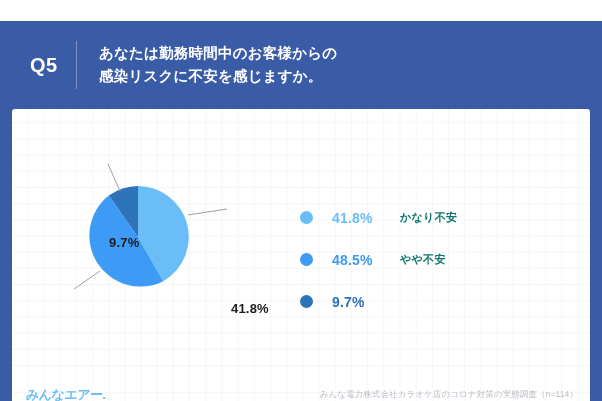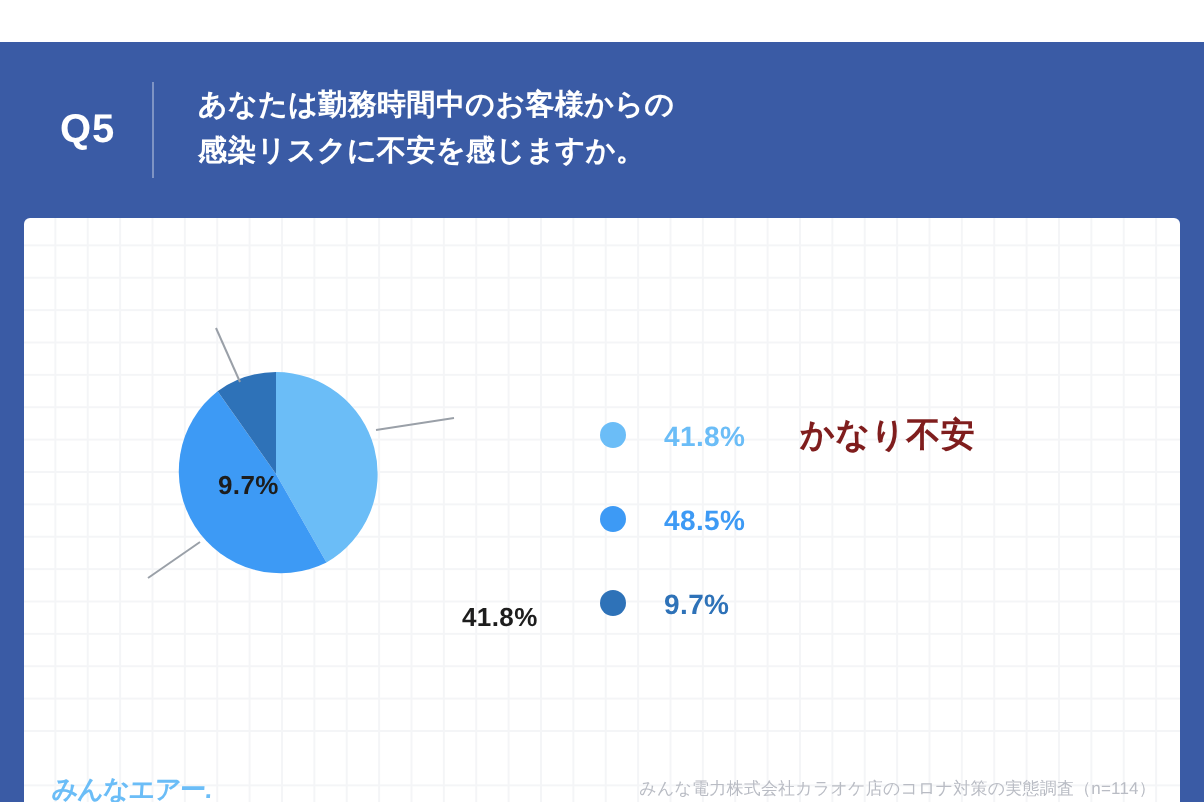--- a/index.html
+++ b/index.html
@@ -134,23 +134,23 @@
     box-sizing: border-box;
   }
   .legend-pct {
     width: 68px;
     flex: none;
     font-size: 14px;
     font-weight: bold;
     letter-spacing: 0.2px;
   }
   .legend-name {
-    font-size: 17px;
-    font-weight: bold;
-    color: #7f1d1d;
+    font-size: 11px;
+    font-weight: bold;
+    color: #0f766e;
     letter-spacing: 0.3px;
   }
 
   
   .footer {
     position: absolute;
     left: 12px;
     top: 358px;
     width: 578px;
     height: 32px;
@@ -233,20 +233,21 @@
         </div>
         <div class="legend-pct" style="color:#6bbdf7">41.8%</div>
         <div class="legend-name">かなり不安</div>
       </div>
 
       <div class="legend-row">
         <div class="legend-dot-cell">
           <span class="legend-dot" style="background:#3d9af5"></span>
         </div>
         <div class="legend-pct" style="color:#3d9af5">48.5%</div>
+        <div class="legend-name">やや不安</div>
       </div>
 
       <div class="legend-row">
         <div class="legend-dot-cell">
           <span class="legend-dot" style="background:#2e72b8"></span>
         </div>
         <div class="legend-pct" style="color:#2e72b8">9.7%</div>
       </div>
 
     </div>

